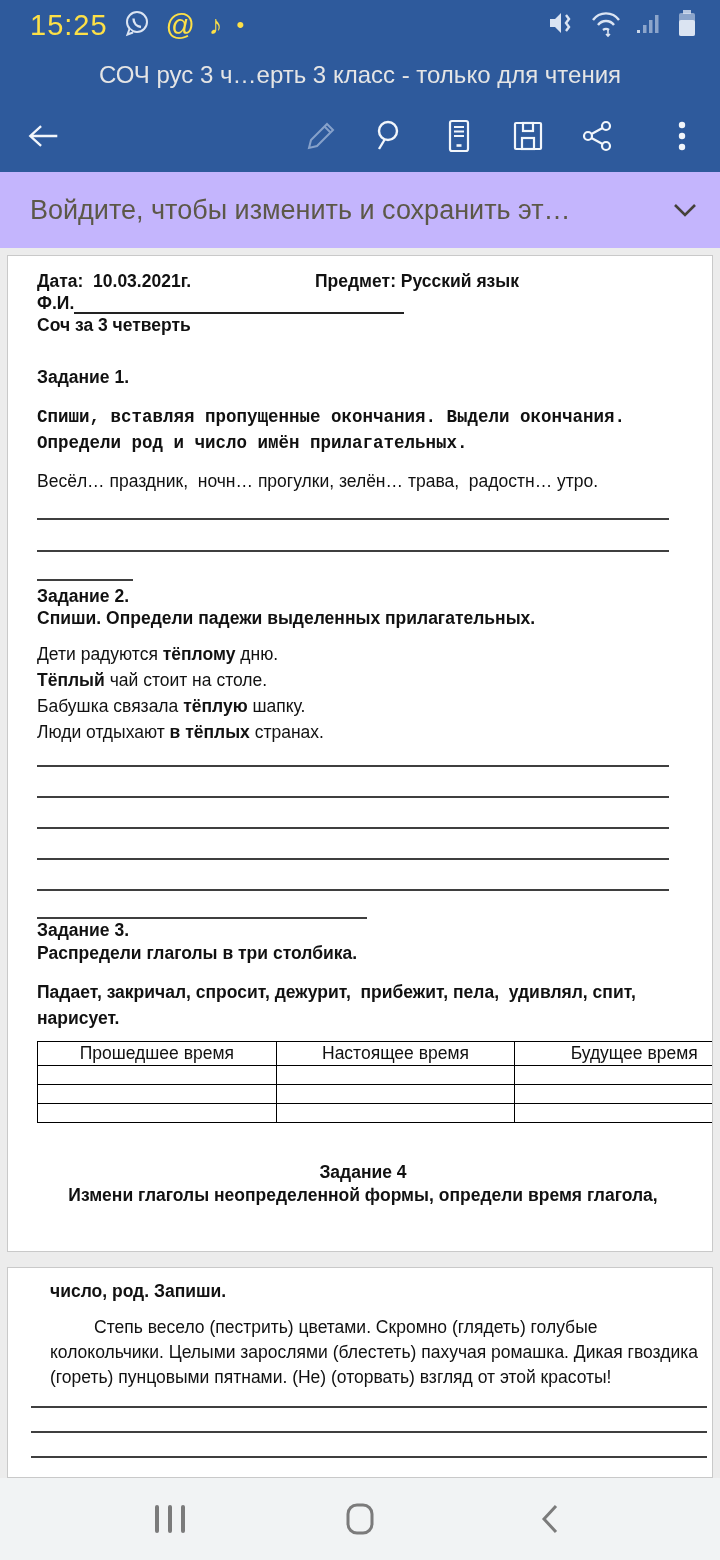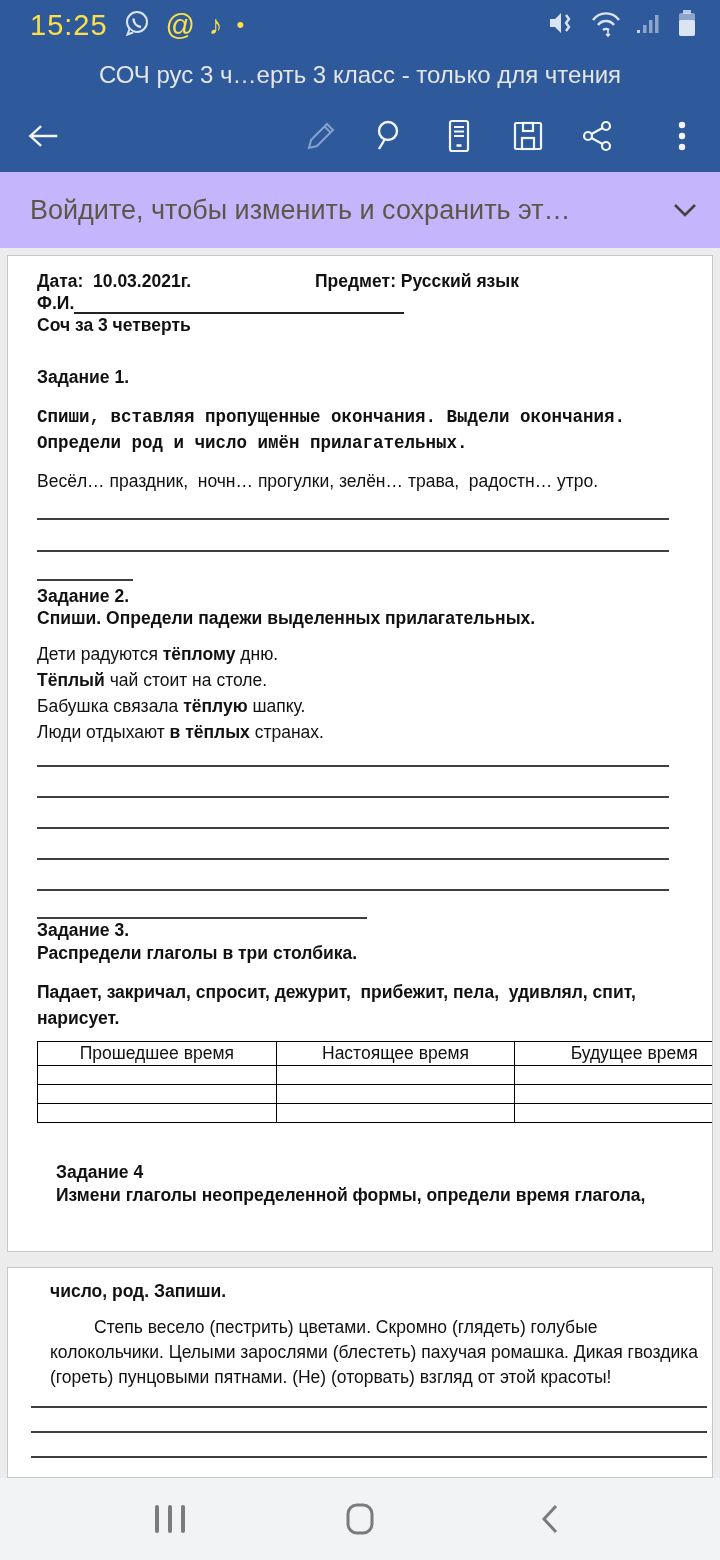--- a/index.html
+++ b/index.html
@@ -48,21 +48,21 @@
   .hdr-row{display:flex;font-weight:bold;line-height:22px;white-space:pre-wrap;}
   .hdr-date{width:278px;}
   .fio-row{display:flex;align-items:flex-end;line-height:22px;}
   .fio-line{width:330px;border-bottom:2px solid #222;height:18px;}
 
   .wline{border-bottom:2px solid #3f3f3f;width:632px;}
   .w-short1{width:96px;}
   .w-short2{width:330px;}
   .wline.p2{width:676px;}
 
-  .task4{margin-left:19px;}
+  .task4{margin-left:19px;text-align:center;}
 
   .tbl{border-collapse:collapse;width:717px;margin-top:10px;table-layout:fixed;}
   .tbl th{border:1px solid #000;font-weight:normal;font-size:17.5px;height:23px;text-align:center;padding:0;}
   .tbl td{border:1px solid #000;height:18px;padding:0;}
 
   .p2-head{margin-left:19px;font-weight:bold;line-height:23px;}
   .p2-para{margin-left:19px;width:648px;line-height:25px;text-indent:44px;white-space:normal;}
 
   
   .navbar{height:82px;background:#f1f3f4;display:flex;align-items:center;justify-content:space-between;

